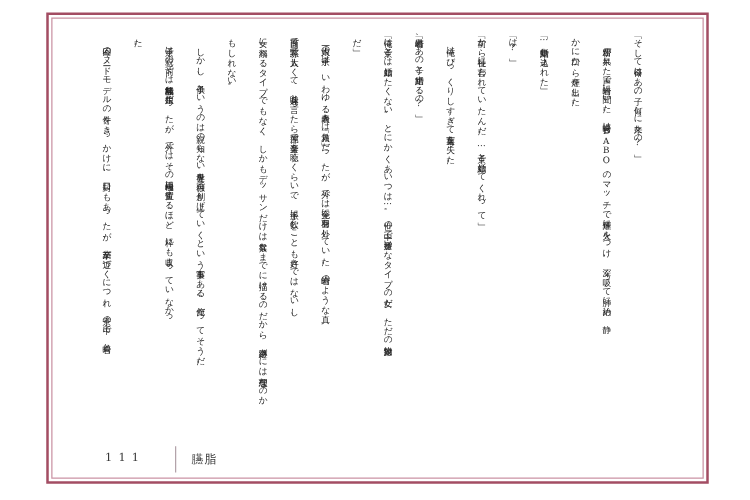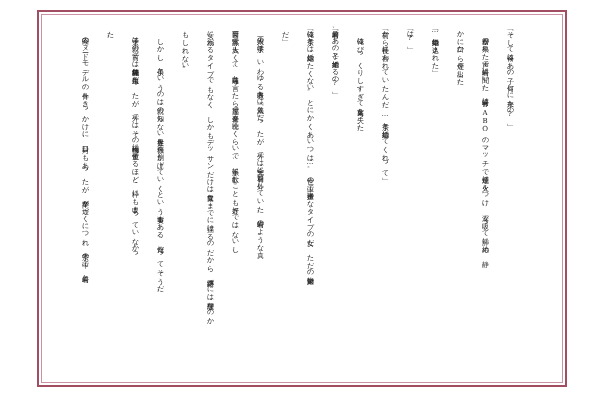--- a/index.html
+++ b/index.html
@@ -83,16 +83,21 @@
           <div class="col">　一人娘の京子は、いわゆる表向きは「箱入り」だったが、外では完全に羽目を外していた。岩崎のような真</div>
           <div class="col">面目で寡黙で大人しくて、趣味と言ったら部屋で音楽を聴くくらいで、派手に飲むことも好きではないし、</div>
           <div class="col">女に溺れるタイプでもなく、しかもデッサンだけは異常なまでに描けるのだから、跡継ぎには理想なのか</div>
           <div class="col">もしれない。</div>
           <div class="col">　しかし、子供というのは親の知らない世界を独自で創り上げていくという事実もある。俺だってそうだ。</div>
           <div class="col">　京子は親の前では純粋無垢な生娘だったが、外ではその両極端に位置するほど、枠にも収まっていなかっ</div>
           <div class="col">た。</div>
           <div class="col">　今回のヌードモデルの件をきっかけに、口封じもあったが、卒業が近づくにつれ、京子の中で、岩崎と</div>
         </div>
 
+      <div class="footer">
+        <span class="page-num">111</span>
+        <span class="footer-divider"></span>
+        <span class="chapter-title">臙脂</span>
+      </div>
 
     </div>
   </div>
 </div>
 
 </body></html>

